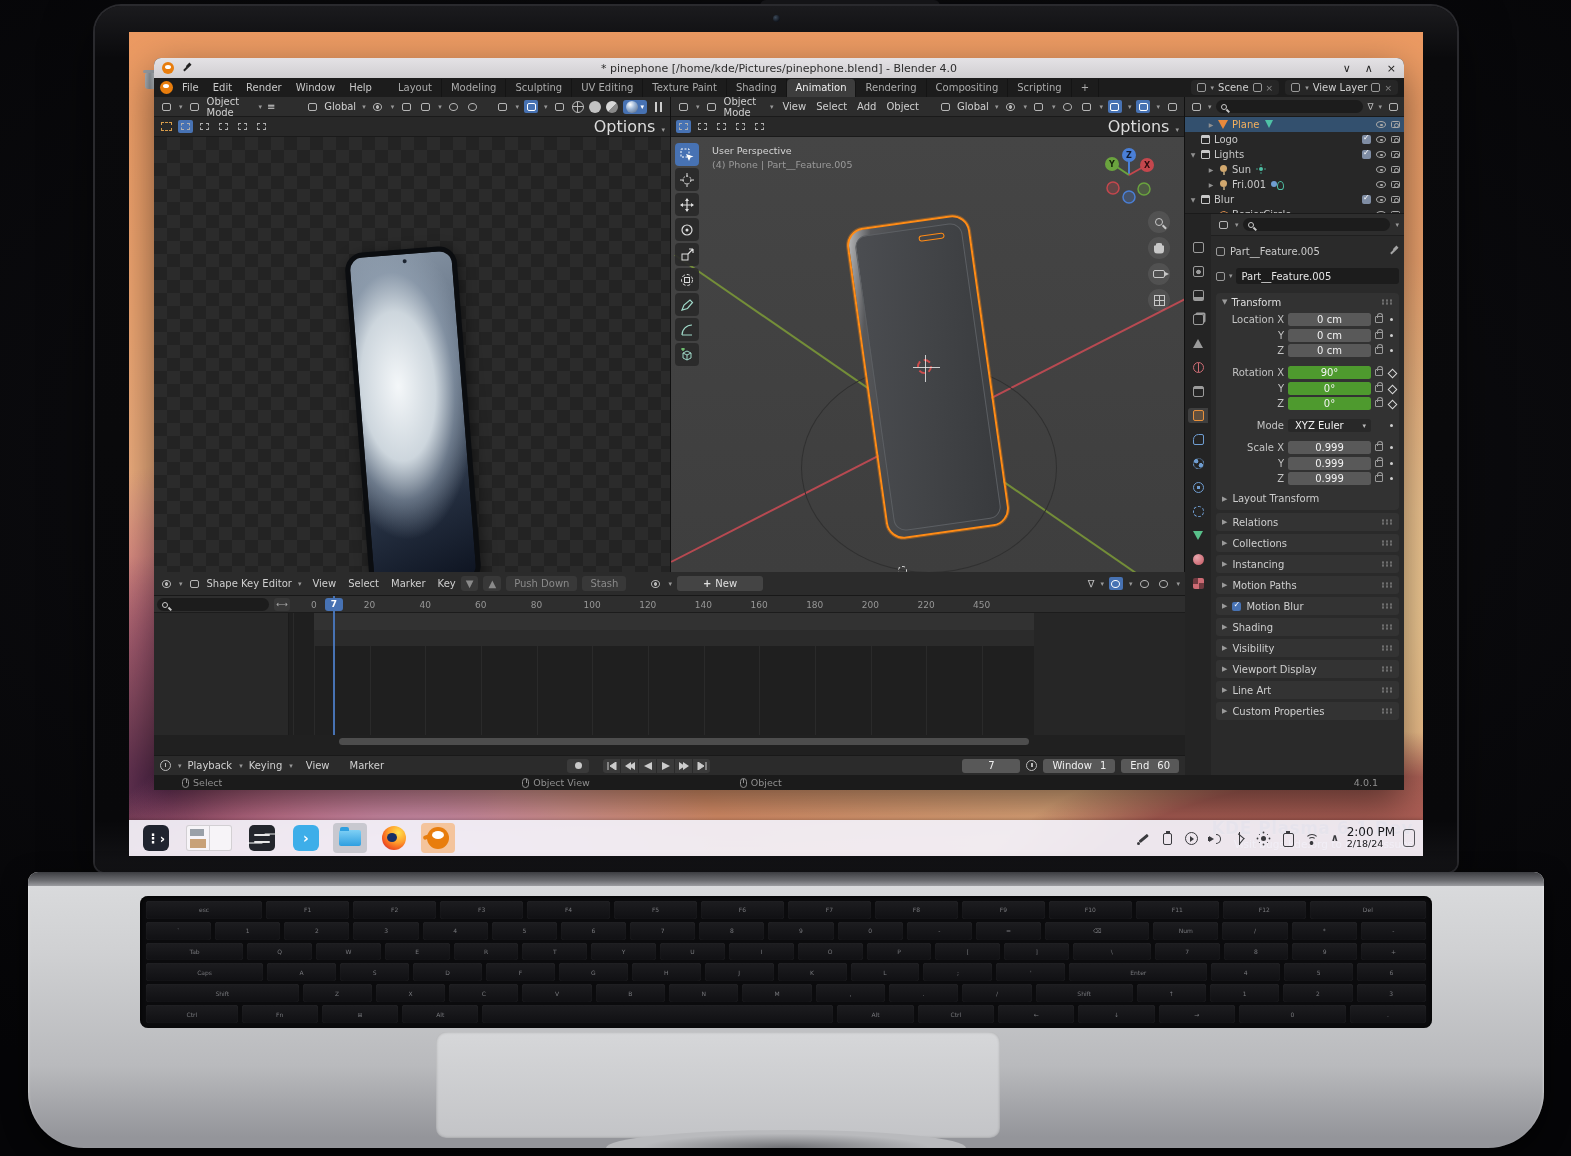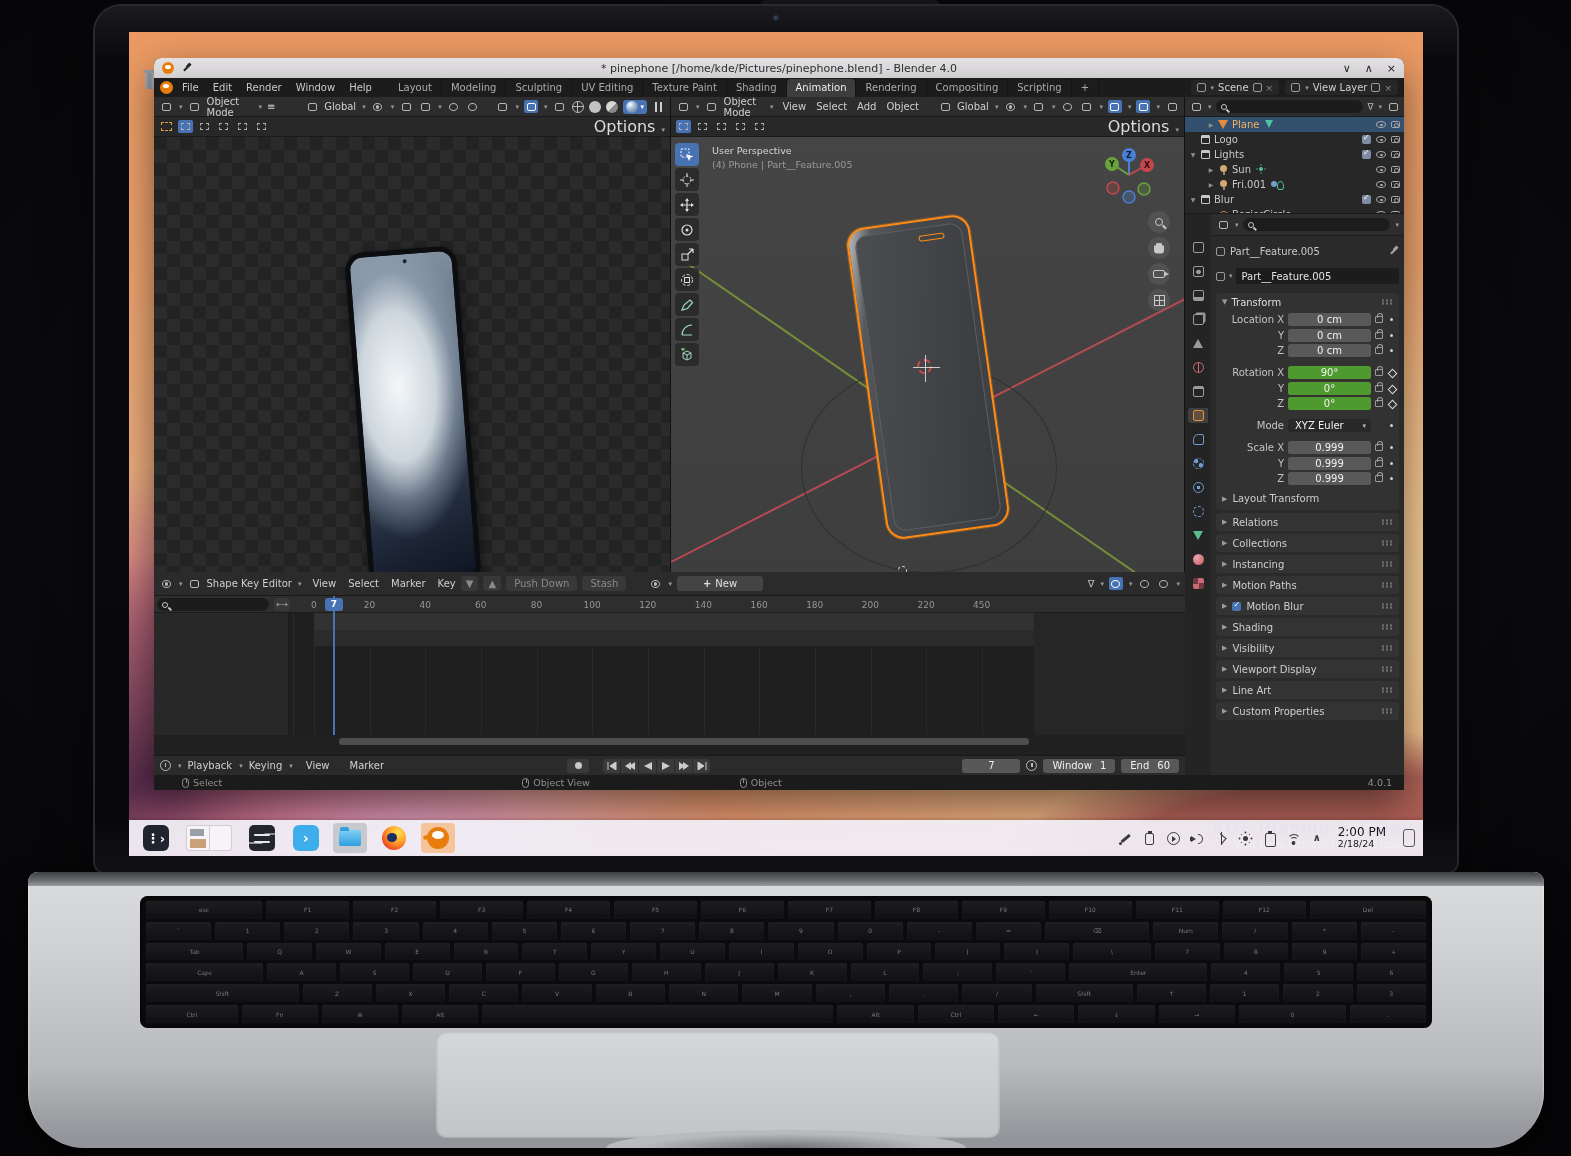--- a/index.html
+++ b/index.html
@@ -57,21 +57,21 @@
   .ic-settings{width:26px;height:26px;border-radius:5px;background:#23262c;position:relative;}
   .ic-settings::before,.ic-settings::after{content:"";position:absolute;left:5px;width:16px;height:2px;background:#e8e8e8;border-radius:1px;}
   .ic-settings::before{top:9px;box-shadow:10px -1px 0 -0.5px #e8e8e8;}
   .ic-settings::after{top:16px;box-shadow:-7px 1px 0 -0.5px #fff;}
   .ic-discover{width:26px;height:26px;border-radius:6px;background:#3daee9;color:#fff;display:flex;align-items:center;justify-content:center;font-size:14px;font-weight:bold;}
   .ic-dolphin{width:22px;height:16px;border-radius:2px;background:linear-gradient(180deg,#7fd0f5,#2f9fe0);position:relative;}
   .ic-dolphin::before{content:"";position:absolute;top:-3px;left:1px;width:9px;height:4px;background:#2f9fe0;border-radius:2px 2px 0 0;}
   .ic-blender{width:22px;height:22px;border-radius:50%;background:#e87d0d;position:relative;}
   .ic-blender::before{content:"";position:absolute;left:5px;top:4px;width:12px;height:8px;border-radius:50%;background:#fff;}
   .ic-blender::after{content:"";position:absolute;left:-4px;top:8px;width:8px;height:4px;background:#e87d0d;border-radius:2px;transform:rotate(-20deg);}
-  .tray{margin-left:auto;display:flex;align-items:center;gap:9px;padding-right:8px;}
+  .tray{margin-left:auto;display:flex;align-items:center;padding-right:8px;}
   .tray-ic{width:15px;height:15px;position:relative;}
   .tray-ic::before,.tray-ic::after{content:"";position:absolute;}
   .tray-ic[data-icon="input"]::before{left:2px;top:6px;width:11px;height:2.5px;background:#3a3a3e;border-radius:1px;transform:rotate(-40deg);}
   .tray-ic[data-icon="input"]::after{left:1px;top:11px;width:3px;height:3px;background:#3a3a3e;border-radius:50%;}
   .tray-ic[data-icon="clipboard"]::before{left:3px;top:2px;right:3px;bottom:1px;border:1.4px solid #3a3a3e;border-radius:2px;}
   .tray-ic[data-icon="clipboard"]::after{left:6px;top:0;width:4px;height:3px;background:#3a3a3e;}
   .tray-ic[data-icon="media"]::before{left:1px;top:1px;width:11px;height:11px;border:1.4px solid #3a3a3e;border-radius:50%;}
   .tray-ic[data-icon="media"]::after{left:6px;top:5px;border-top:3px solid transparent;border-bottom:3px solid transparent;border-left:4px solid #3a3a3e;}
   .tray-ic[data-icon="volume"]::before{left:1px;top:5px;border-top:3px solid transparent;border-bottom:3px solid transparent;border-left:5px solid #3a3a3e;box-shadow:-2px 0 0 -1px #3a3a3e;}
   .tray-ic[data-icon="volume"]::after{left:8px;top:3px;width:4px;height:8px;border:1.5px solid #3a3a3e;border-left:none;border-radius:0 8px 8px 0;}
@@ -284,21 +284,21 @@
   .range-pill{height:14px;background:#585858;border-radius:3px;display:flex;align-items:center;gap:8px;padding:0 9px;color:#f0f0f0;}
   .clock-ic{width:11px;height:11px;border:1.3px solid #bbb;border-radius:50%;position:relative;}
   .clock-ic::after{content:"";position:absolute;left:4px;top:2px;width:1.3px;height:3.5px;background:#bbb;}
   .statusbar{left:0;top:717px;width:1250px;height:15px;background:#1b1b1b;display:flex;align-items:center;color:#8f8f8f;font-size:9.5px;}
   .mouse-ic{width:7px;height:10px;border:1px solid #8f8f8f;border-radius:3.5px;position:relative;margin-right:4px;}
   .mouse-ic::after{content:"";position:absolute;left:2.5px;top:0;width:1px;height:4px;background:#8f8f8f;}
   .hint{display:flex;align-items:center;}
   .hint:nth-child(1){margin-left:28px;}
   .hint:nth-child(2){margin-left:300px;}
   .hint:nth-child(3){margin-left:150px;}
-  .version{margin-left:auto;margin-right:12px;}
+  .version{margin-left:auto;margin-right:26px;}
 </style>
 </head>
 <body>
 
 <div class="stage">
 
   <div class="abs lid-tab"></div>
   <div class="abs bezel"></div>
   <div class="abs cam-dot"></div>
 

